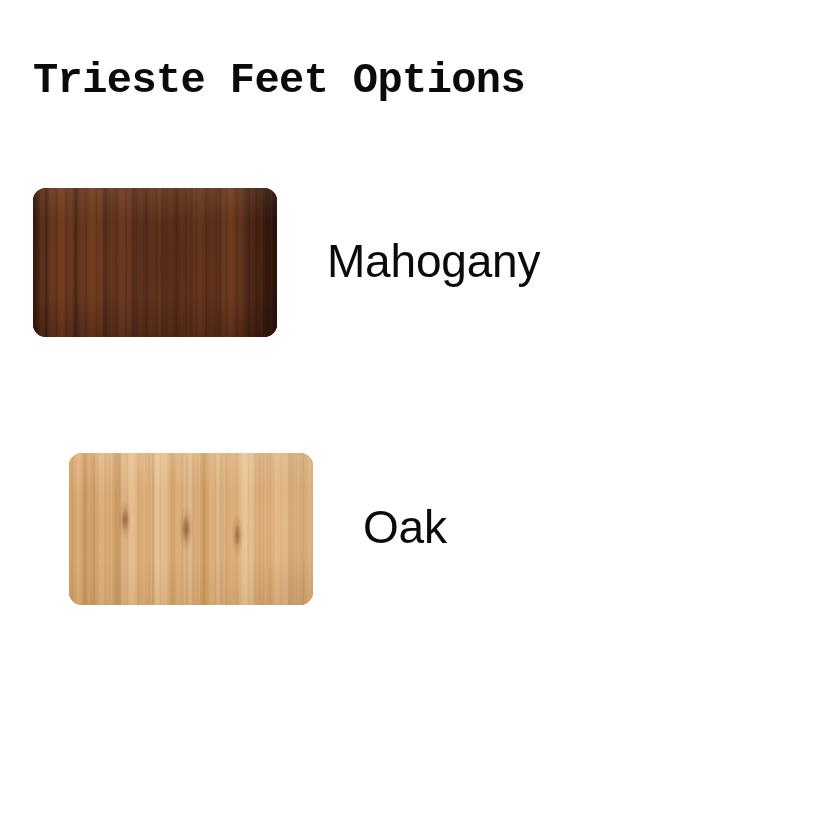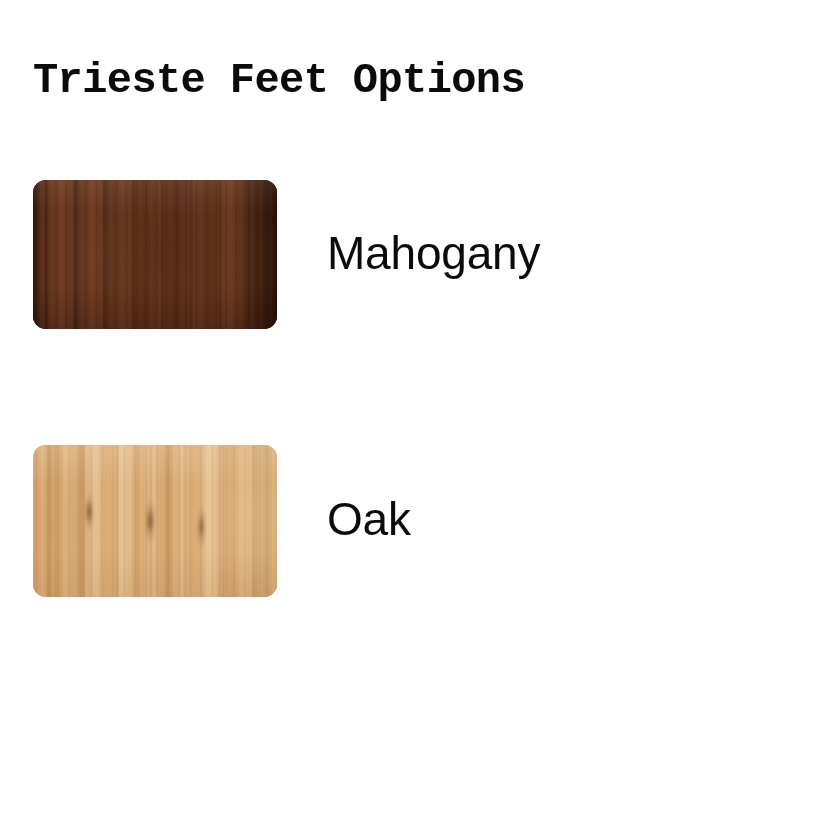--- a/index.html
+++ b/index.html
@@ -30,30 +30,31 @@
     font-weight: 900;
     letter-spacing: -0.6px;
     color: #0b0b0b;
     line-height: 1.12;
     white-space: nowrap;
   }
 
   .options-list {
     position: absolute;
     left: 0;
-    top: 180px;
+    top: 188px;
     width: 751px;
   }
 
   .option-row {
     position: relative;
     height: 265px;
   }
   .option-row.row-oak {
     height: auto;
+    margin-left: 36px;
   }
 
   .swatch {
     position: absolute;
     left: 33px;
     width: 244px;
     border-radius: 13px;
     overflow: hidden;
     background: #7a4026;
   }

